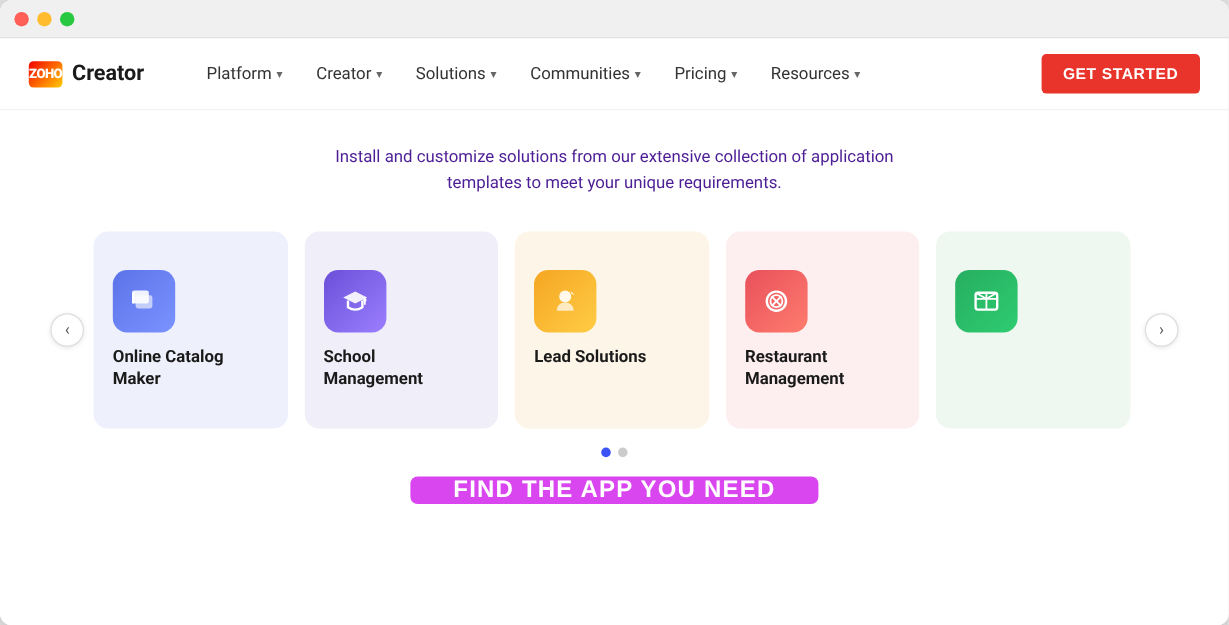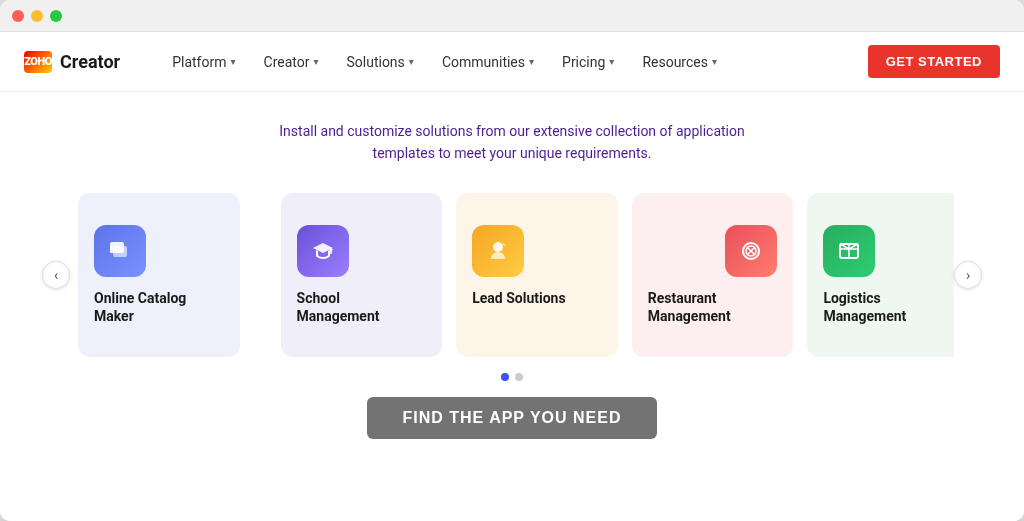--- a/index.html
+++ b/index.html
@@ -165,23 +165,23 @@
       border-radius: 12px;
       padding: 32px 16px;
       display: flex;
       flex-direction: column;
       align-items: flex-start;
       gap: 12px;
       cursor: pointer;
       transition: box-shadow 0.2s;
     }
     .card-blue { background: #eef0fb; }
-    .card-purple { background: #f0eef9; margin-left: 27px; }
+    .card-purple { background: #f0eef9; }
     .card-orange { background: #fdf5e8; }
-    .card-pink { background: #fdeef0; align-items: flex-end; }
+    .card-pink { background: #fdeef0; }
     .card-green { background: #eef7f0; }
     .app-icon {
       width: 52px;
       height: 52px;
       border-radius: 12px;
       display: flex;
       align-items: center;
       justify-content: center;
       font-size: 24px;
     }
@@ -206,26 +206,26 @@
       width: 8px;
       height: 8px;
       border-radius: 50%;
       background: #ccc;
     }
     .dot.active { background: #3d52f5; }
     .find-btn-row {
       margin-top: 16px;
     }
     .find-btn {
-      background: #737373;
+      background: #d946ef;
       color: white;
       border: none;
-      padding: 12px 36px;
+      padding: 0 36px;
       border-radius: 6px;
-      font-size: 16px;
+      font-size: 20px;
       font-weight: 700;
       letter-spacing: 1px;
       cursor: pointer;
     }
   </style>
 </head>
 <body>
 
 <div class="window">
 
@@ -324,21 +324,20 @@
 
         <div class="app-card card-green">
           <div class="app-icon icon-green">
             <svg width="28" height="28" viewBox="0 0 28 28" fill="none">
               <rect x="5" y="7" width="18" height="14" rx="2" stroke="white" stroke-width="2" fill="none"></rect>
               <line x1="5" y1="12" x2="23" y2="12" stroke="white" stroke-width="1.5"></line>
               <line x1="14" y1="7" x2="14" y2="21" stroke="white" stroke-width="1.5"></line>
               <path d="M5 7L14 12L23 7" stroke="white" stroke-width="1.5" fill="none"></path>
             </svg>
           </div>
-          <span class="app-name">Logistics Management</span>
         </div>
 
       </div>
 
       <div class="carousel-arrow">›</div>
     </div>
 
     <div class="carousel-dots">
       <div class="dot active"></div>
       <div class="dot"></div>

